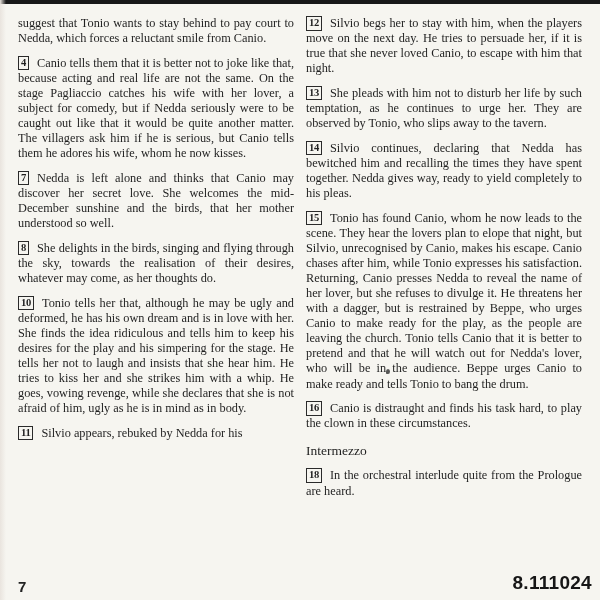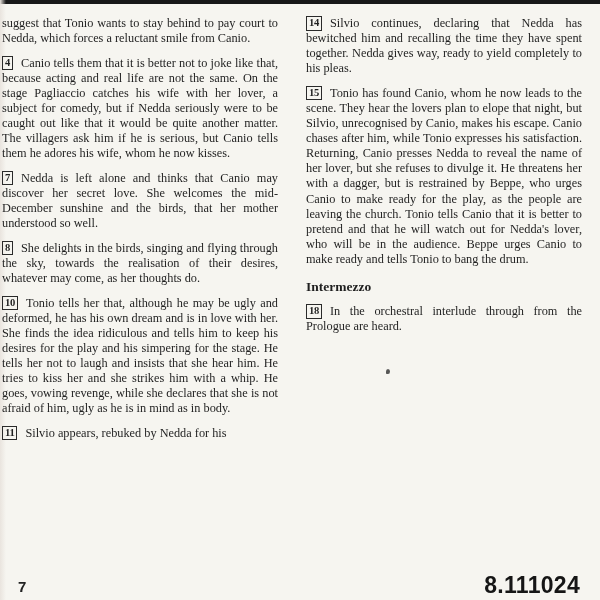--- a/index.html
+++ b/index.html
@@ -28,59 +28,59 @@
   }
   .column {
     position: absolute;
     top: 16px;
     width: 276px;
     color: #1f1f1f;
     font-size: 12.3px;
     line-height: 15.1px;
     text-align: justify;
   }
-  .col-left  { left: 2px; }
+  .col-left  { left: 18px; }
   .col-right { left: 306px; }
   .para { margin: 0 0 9.5px 0; }
   .para:last-child { margin-bottom: 0; }
   .numbox {
     display: inline-block;
     border: 1px solid #2a2a2a;
     font-weight: bold;
     font-size: 10.6px;
     line-height: 11.5px;
     padding: 0px 2px 1px 2px;
     margin-right: 8px;
     vertical-align: 1px;
     letter-spacing: -0.3px;
     text-align: center;
   }
   .section-heading {
-    font-weight: bold;
+    font-weight: normal;
     font-size: 13.5px;
     margin: 12px 0 10px 0;
     text-align: left;
   }
   .italic { }
   .page-number {
     position: absolute;
     left: 18px;
     top: 578px;
     font-family: "Liberation Sans", sans-serif;
     font-weight: bold;
     font-size: 15px;
     color: #222;
   }
   .catalog-number {
     position: absolute;
-    right: 20px;
+    right: 8px;
     top: 572px;
     font-family: "Liberation Sans", sans-serif;
     font-weight: bold;
-    font-size: 23px;
+    font-size: 19px;
     letter-spacing: 0.3px;
     color: #161616;
   }
   .speck {
     position: absolute;
     left: 386px;
     top: 369px;
     width: 4px;
     height: 5px;
     background: #3a3a3a;
@@ -110,26 +110,35 @@
   <div class="para">
     <span class="numbox">10</span><span>Tonio tells her that, although he may be ugly and deformed, he has his own dream and is in love with her. She finds the idea ridiculous and tells him to keep his desires for the play and his simpering for the stage. He tells her not to laugh and insists that she hear him. He tries to kiss her and she strikes him with a whip. He goes, vowing revenge, while she declares that she is not afraid of him, ugly as he is in mind as in body.</span>
   </div>
   <div class="para">
     <span class="numbox">11</span><span>Silvio appears, rebuked by Nedda for his</span>
   </div>
 </div>
 
 <div class="column col-right">
   <div class="para">
-    <span class="numbox">14</span><span>Silvio continues, declaring that Nedda has bewitched him and recalling the time they have spent together. Nedda gives way, ready to yield completely to his pleas.</span>
+    <span class="numbox">12</span><span>Silvio begs her to stay with him, when the players move on the next day. He tries to persuade her, if it is true that she never loved Canio, to escape with him that night.</span>
+  </div>
+  <div class="para">
+    <span class="numbox">13</span><span>She pleads with him not to disturb her life by such temptation, as he continues to urge her. They are observed by Tonio, who slips away to the tavern.</span>
+  </div>
+  <div class="para">
+    <span class="numbox">14</span><span>Silvio continues, declaring that Nedda has bewitched him and recalling the times they have spent together. Nedda gives way, ready to yield completely to his pleas.</span>
   </div>
   <div class="para">
     <span class="numbox">15</span><span>Tonio has found Canio, whom he now leads to the scene. They hear the lovers plan to elope that night, but Silvio, unrecognised by Canio, makes his escape. Canio chases after him, while Tonio expresses his satisfaction. Returning, Canio presses Nedda to reveal the name of her lover, but she refuses to divulge it. He threatens her with a dagger, but is restrained by Beppe, who urges Canio to make ready for the play, as the people are leaving the church. Tonio tells Canio that it is better to pretend and that he will watch out for Nedda's lover, who will be in the audience. Beppe urges Canio to make ready and tells Tonio to bang the drum.</span>
   </div>
+  <div class="para">
+    <span class="numbox">16</span><span>Canio is distraught and finds his task hard, to play the clown in these circumstances.</span>
+  </div>
   <div class="section-heading">Intermezzo</div>
   <div class="para">
-    <span class="numbox">18</span><span>In the orchestral interlude through from the </span><span class="italic">Prologue</span><span> are heard.</span>
+    <span class="numbox">18</span><span>In the orchestral interlude quite from the </span><span class="italic">Prologue</span><span> are heard.</span>
   </div>
 </div>
 
 <div class="page-number">7</div>
 <div class="catalog-number">8.111024</div>
 <div class="speck"></div>
 
 </body></html>

